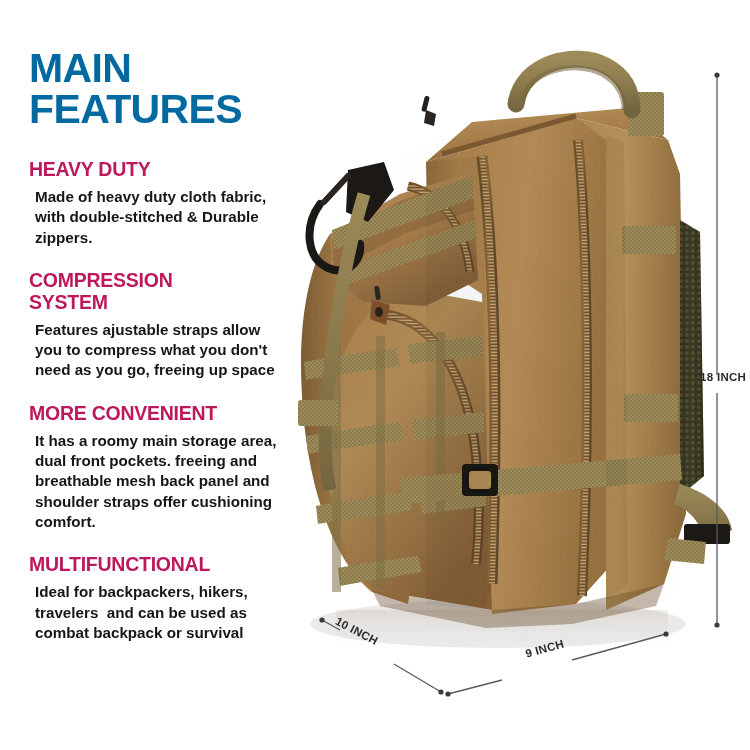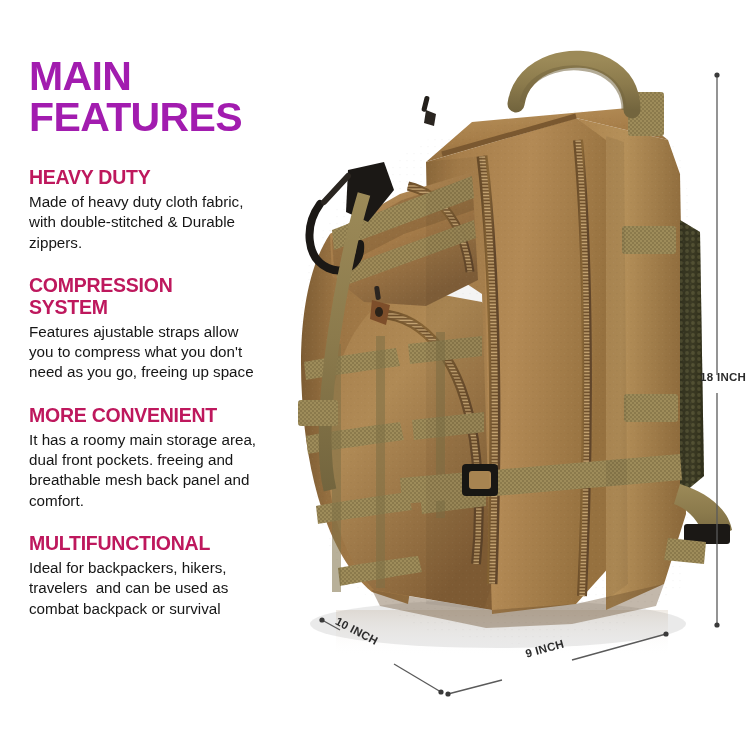--- a/index.html
+++ b/index.html
@@ -9,32 +9,32 @@
     color:#111111;
   }
   .page{position:relative;width:750px;height:750px;background:#fff;}
 
   
   .features-col{
     position:absolute;left:29px;top:48px;width:262px;
   }
   .main-title{
     font-size:41px;line-height:0.99;font-weight:700;letter-spacing:-0.6px;
-    color:#a21caf;margin:8px 0 0 0;
+    color:#0369a1;margin:0 0 0 0;
   }
   .main-title span{display:block;}
   .feature-block{margin-top:22px;}
   .feature-block:first-of-type{margin-top:30px;}
   .feature-head{
     font-size:19.5px;font-weight:700;letter-spacing:-0.25px;line-height:1.12;
     color:#be185d;margin:0 0 3px 0;
   }
   .feature-head span{display:block;}
   .feature-body{
-    font-size:15.2px;line-height:1.34;color:#161616;margin:0;font-weight:400;
+    font-size:15.2px;line-height:1.34;color:#161616;margin:6px;font-weight:700;
   }
   .feature-body span{display:block;white-space:pre;}
 
   
   .product-area{position:absolute;left:276px;top:44px;width:474px;height:660px;}
   .product-svg{position:absolute;left:0;top:0;}
 
   
   .dim-label{
     position:absolute;font-size:11.5px;font-weight:600;color:#2b2b2b;
@@ -80,20 +80,21 @@
     </div>
 
     <div class="feature-block">
       <h2 class="feature-head">
         <span>MORE CONVENIENT</span>
       </h2>
       <p class="feature-body">
         <span>It has a roomy main storage area,</span>
         <span>dual front pockets. freeing and</span>
         <span>breathable mesh back panel and</span>
+        <span>shoulder straps offer cushioning</span>
         <span>comfort.</span>
       </p>
     </div>
 
     <div class="feature-block">
       <h2 class="feature-head">
         <span>MULTIFUNCTIONAL</span>
       </h2>
       <p class="feature-body">
         <span>Ideal for backpackers, hikers,</span>

